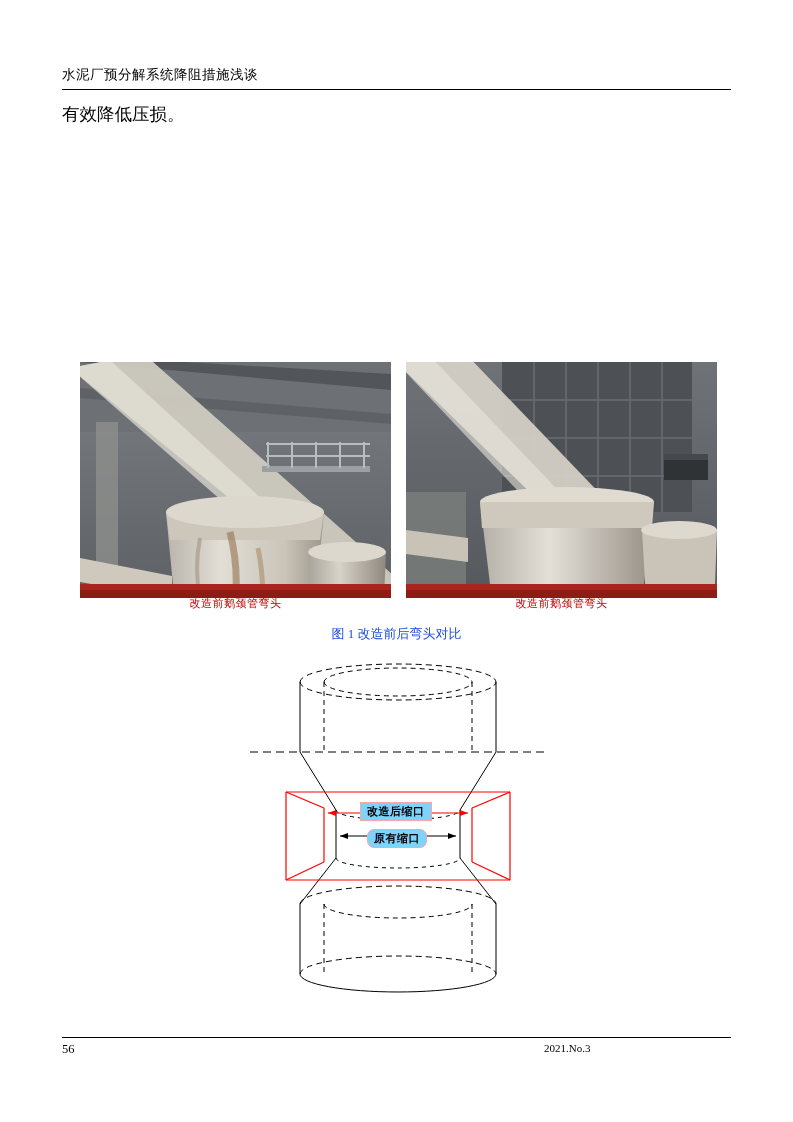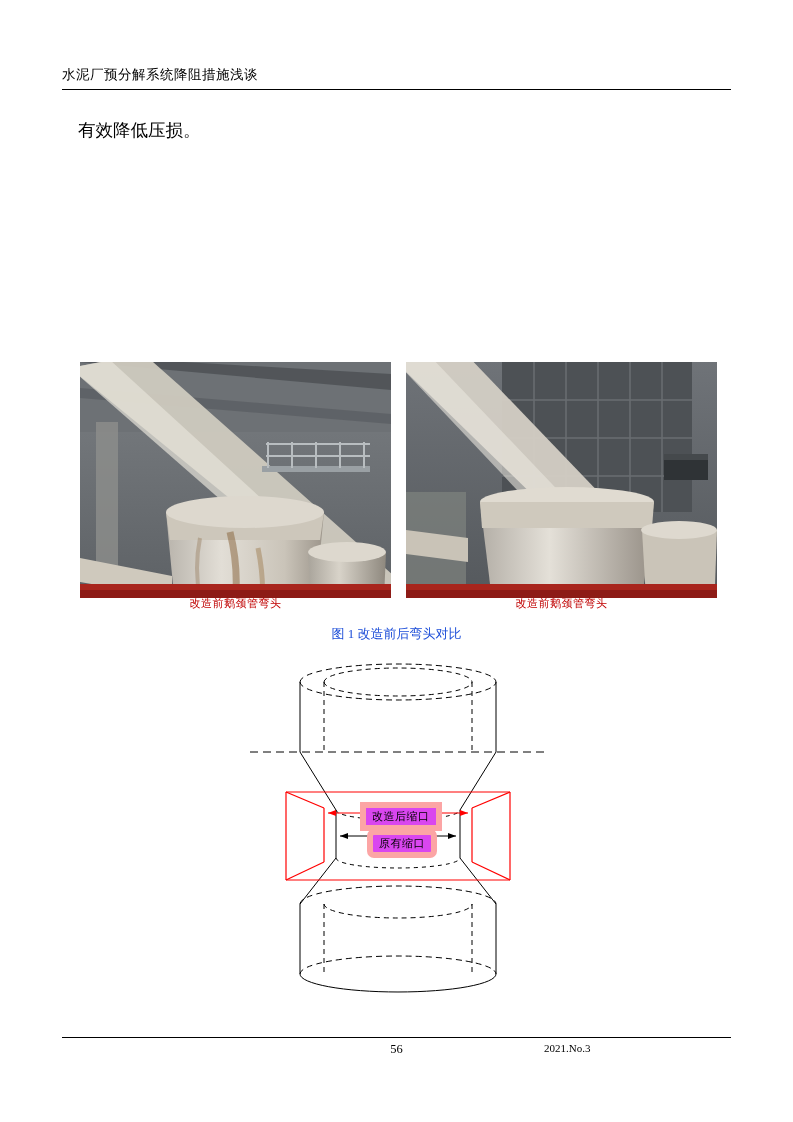--- a/index.html
+++ b/index.html
@@ -51,21 +51,21 @@
     top: 96px;
     left: 0;
     width: 669px;
     font-size: 17.5px;
     line-height: 37px;
     text-align: justify;
     text-justify: inter-ideograph;
     color: #000;
   }
   .body-text p {
-    margin: 16px;
+    margin: 0;
   }
   .indent {
     text-indent: 2em;
   }
   
   .photo-row {
     position: absolute;
     top: 362px;
     left: 18px;
     width: 637px;
@@ -105,40 +105,40 @@
     position: absolute;
     top: 652px;
     left: 0;
     width: 669px;
     height: 345px;
   }
   .diagram-label {
     position: absolute;
     font-size: 11px;
     color: #000;
-    background: #d946ef;
-    border: 6px solid #fca5a5;
+    background: #7dd3fc;
+    border: 1px solid #fca5a5;
     padding: 1px 6px;
     letter-spacing: 0.5px;
     white-space: nowrap;
+    font-weight: bold;
   }
   
   .footer-rule {
     position: absolute;
     top: 1037px;
     left: 0;
     width: 669px;
     border-top: 1px solid #000;
   }
   .footer-page {
     position: absolute;
     top: 1042px;
     left: 0;
     width: 669px;
-    text-align: center;
     font-size: 12.5px;
   }
   .footer-issue {
     position: absolute;
     top: 1042px;
     left: 482px;
     width: 160px;
     text-align: left;
     font-size: 11px;
   }

